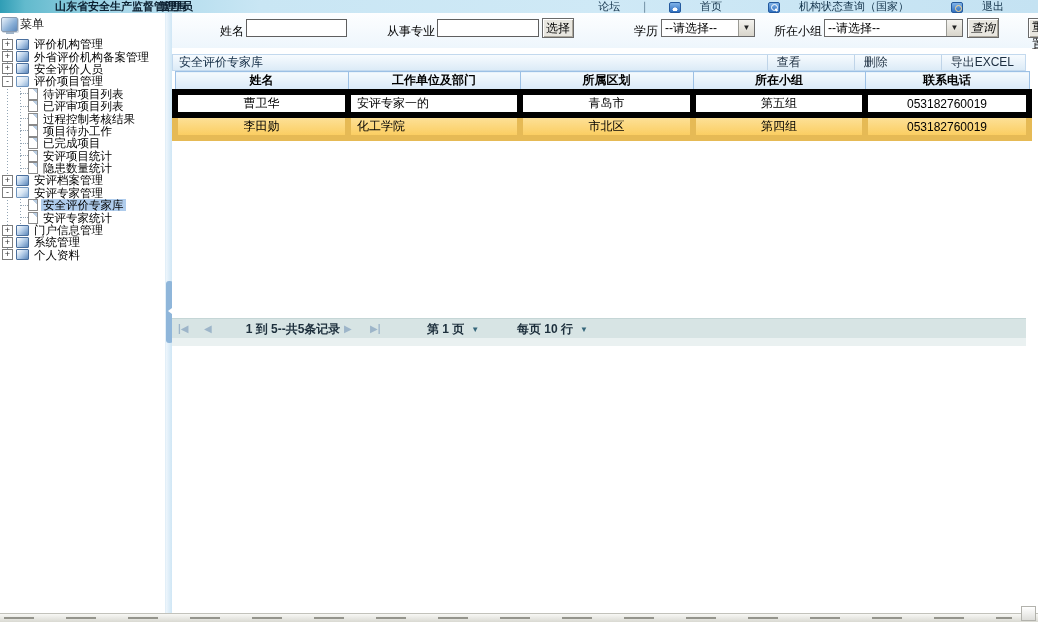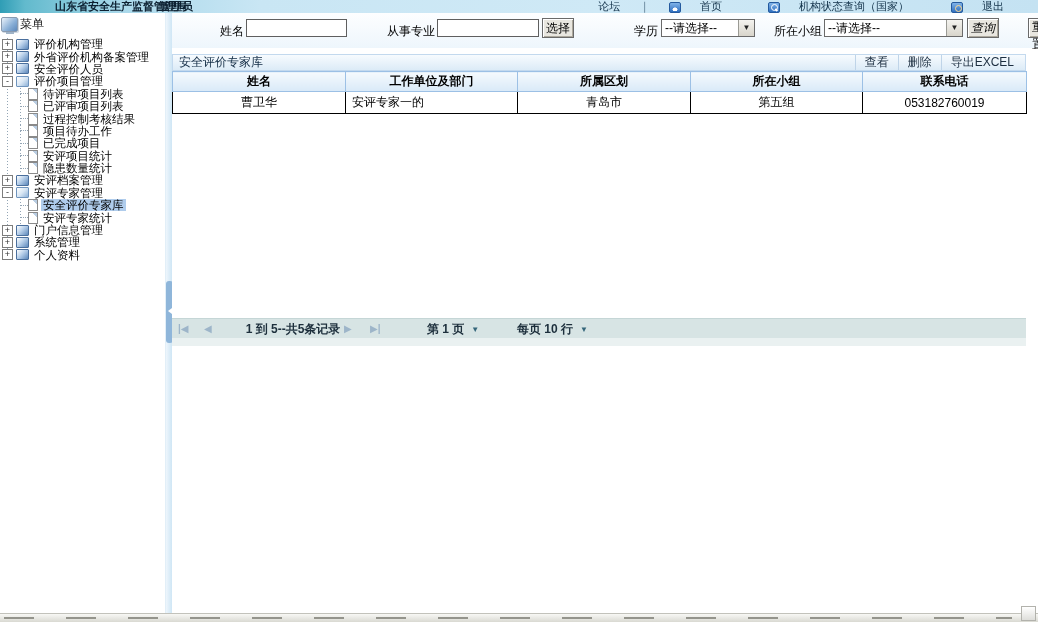--- a/index.html
+++ b/index.html
@@ -65,26 +65,26 @@
   .f-select .val { flex:1 1 auto; padding-left:3px; font-size:12px; color:#000; overflow:hidden; white-space:nowrap; }
   .dd-btn { flex:0 0 16px; align-self:stretch; background:linear-gradient(#f4f3ef,#d8d5cb); border-left:1px solid #9a9a94; text-align:center; font-size:8px; line-height:16px; color:#222; }
   .f-btn { position:absolute; top:5px; height:20px; background:#e9e7e0; border:1px solid #6a6a6a;
     box-shadow:inset 1px 1px 0 #fff, inset -1px -1px 0 #aca89c; font-size:12px; font-family:inherit; cursor:pointer; padding:0 3px; }
 
   
   .panel-header { position:absolute; left:0; top:41px; width:854px; height:17px;
     background:linear-gradient(#f7fbfe,#dcebf7); border:1px solid #c3d9ee; display:flex; align-items:center; font-size:12px; }
   .panel-title { margin-left:6px; color:#102a43; }
   .panel-actions { margin-left:auto; margin-right:2px; display:flex; align-items:center; height:100%; }
-  .panel-actions span { padding:0 9px; border-left:1px solid #bfd4e8; color:#1c2e40; cursor:pointer; line-height:15px; }
+  .panel-actions span { padding:0 9px; border-left:1px solid #bfd4e8; color:#1c2e40; cursor:pointer; line-height:15px;margin-left:44px; }
 
   
   .expert-table { position:absolute; left:0; top:58px; width:854px; border-collapse:collapse; table-layout:fixed; font-size:12px; }
   .expert-table th { height:20px; background:linear-gradient(#f5fafd,#d9e9f8); border:1px solid #9cc0e5; font-weight:bold; color:#000; text-align:center; cursor:pointer; }
-  .expert-table td { height:22px; border:1px solid #000000; text-align:center; background:#fff; }
+  .expert-table td { height:22px; border:6px solid #000000; text-align:center; background:#fff; }
   .expert-table tr.alt td { background:#dce9f8; }
   .expert-table tr.selected td { background:linear-gradient(#fde096,#fbce62); border-color:#e6ba55; }
   .expert-table td.left { text-align:left; padding-left:6px; }
   .expert-table tr { cursor:pointer; }
 
   
   .pagination { position:absolute; left:0; top:305px; width:854px; height:20px; background:#d7e4e4; border-top:1px solid #c5d6d6; font-size:12px; color:#1d2f3c;font-weight:bold; }
   .pagination > span { position:absolute; top:0; line-height:20px; }
   .pg-arrow { color:#9db5c9; font-size:10px; cursor:pointer; }
   .pg-first { left:6px; } .pg-prev { left:32px; } .pg-next { left:172px; } .pg-last { left:198px; }
@@ -277,20 +277,27 @@
           </tr>
         </thead>
       <tbody>
           <tr class="normal">
             <td>曹卫华</td>
             <td class="left">安评专家一的</td>
             <td>青岛市</td>
             <td>第五组</td>
             <td>053182760019</td>
           </tr>
+          <tr class="selected">
+            <td>李田勋</td>
+            <td class="left">化工学院</td>
+            <td>市北区</td>
+            <td>第四组</td>
+            <td>053182760019</td>
+          </tr>
         </tbody>
     </table>
 
     <div class="pagination">
       <span class="pg-arrow pg-first"></span>
       <span class="pg-arrow pg-prev"></span>
       <span class="pg-records">1 到 5--共5条记录</span>
       <span class="pg-arrow pg-next"></span>
       <span class="pg-arrow pg-last"></span>
       <span class="pg-page"><span>第 1 页</span><span class="pg-caret">▼</span></span>

